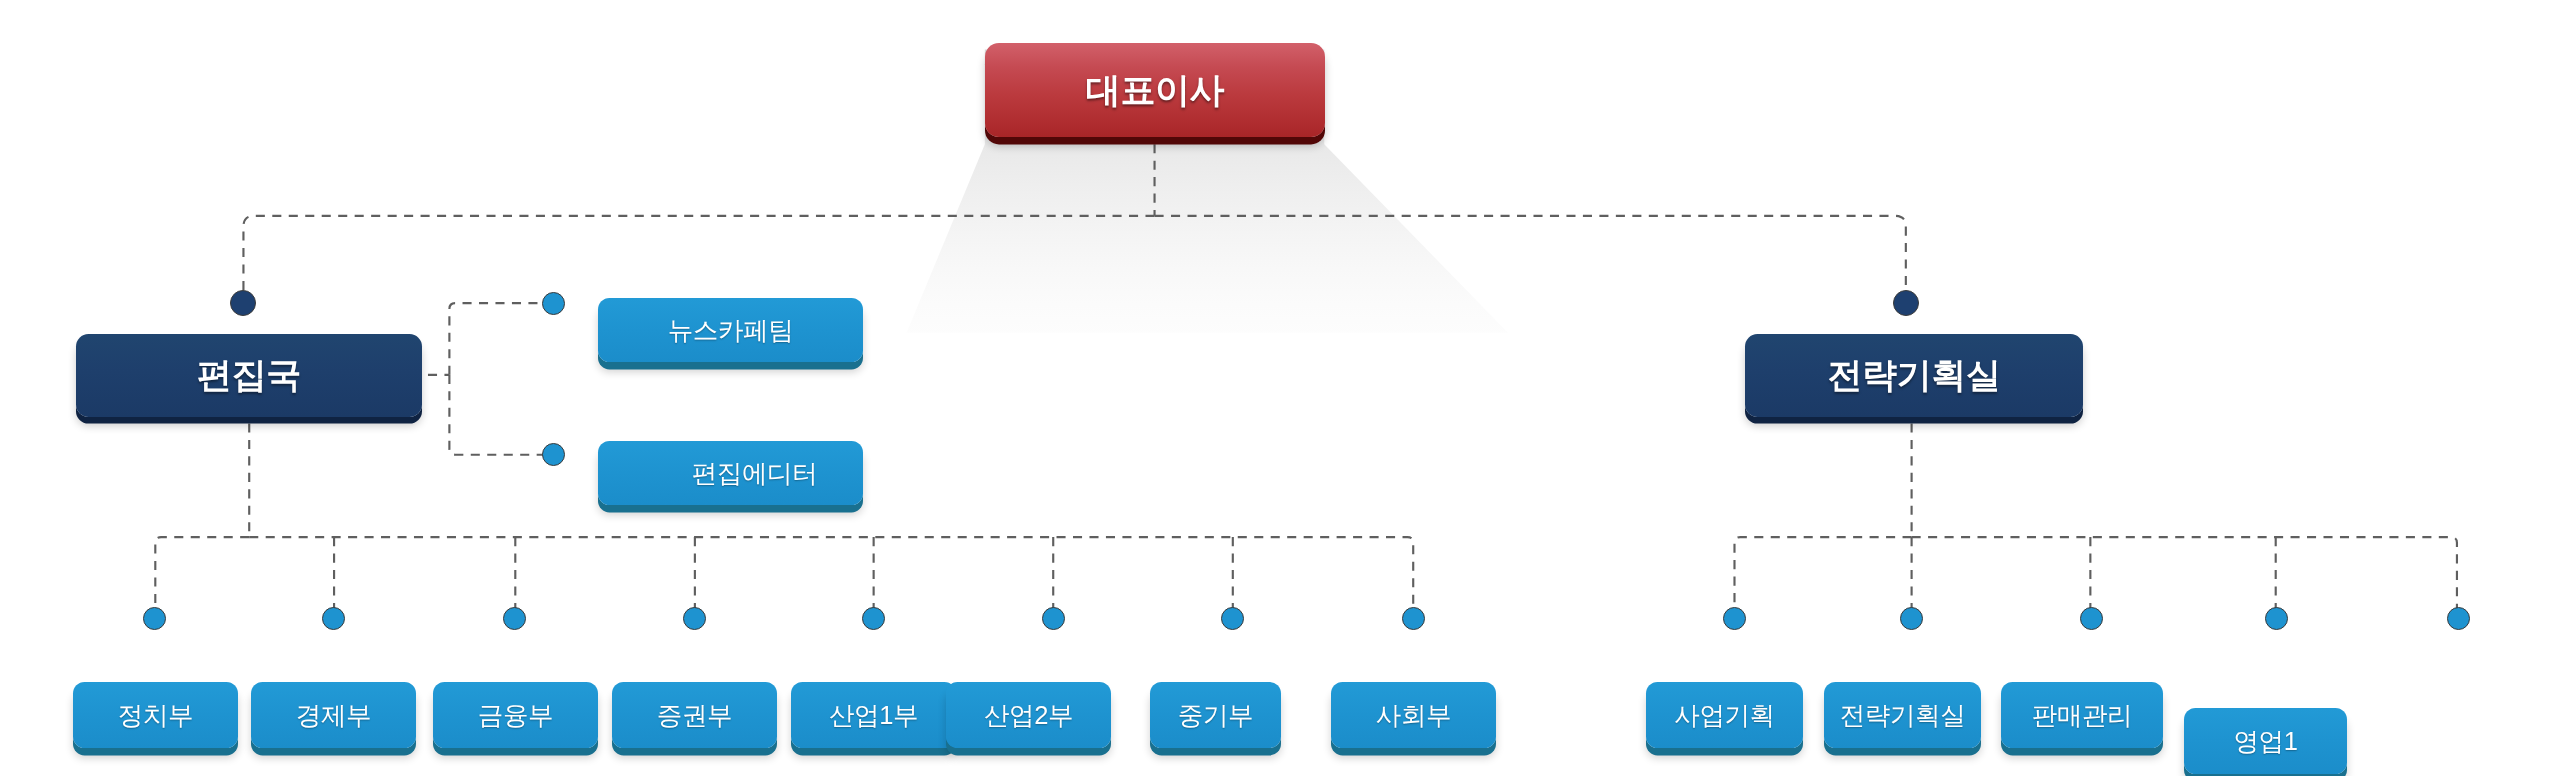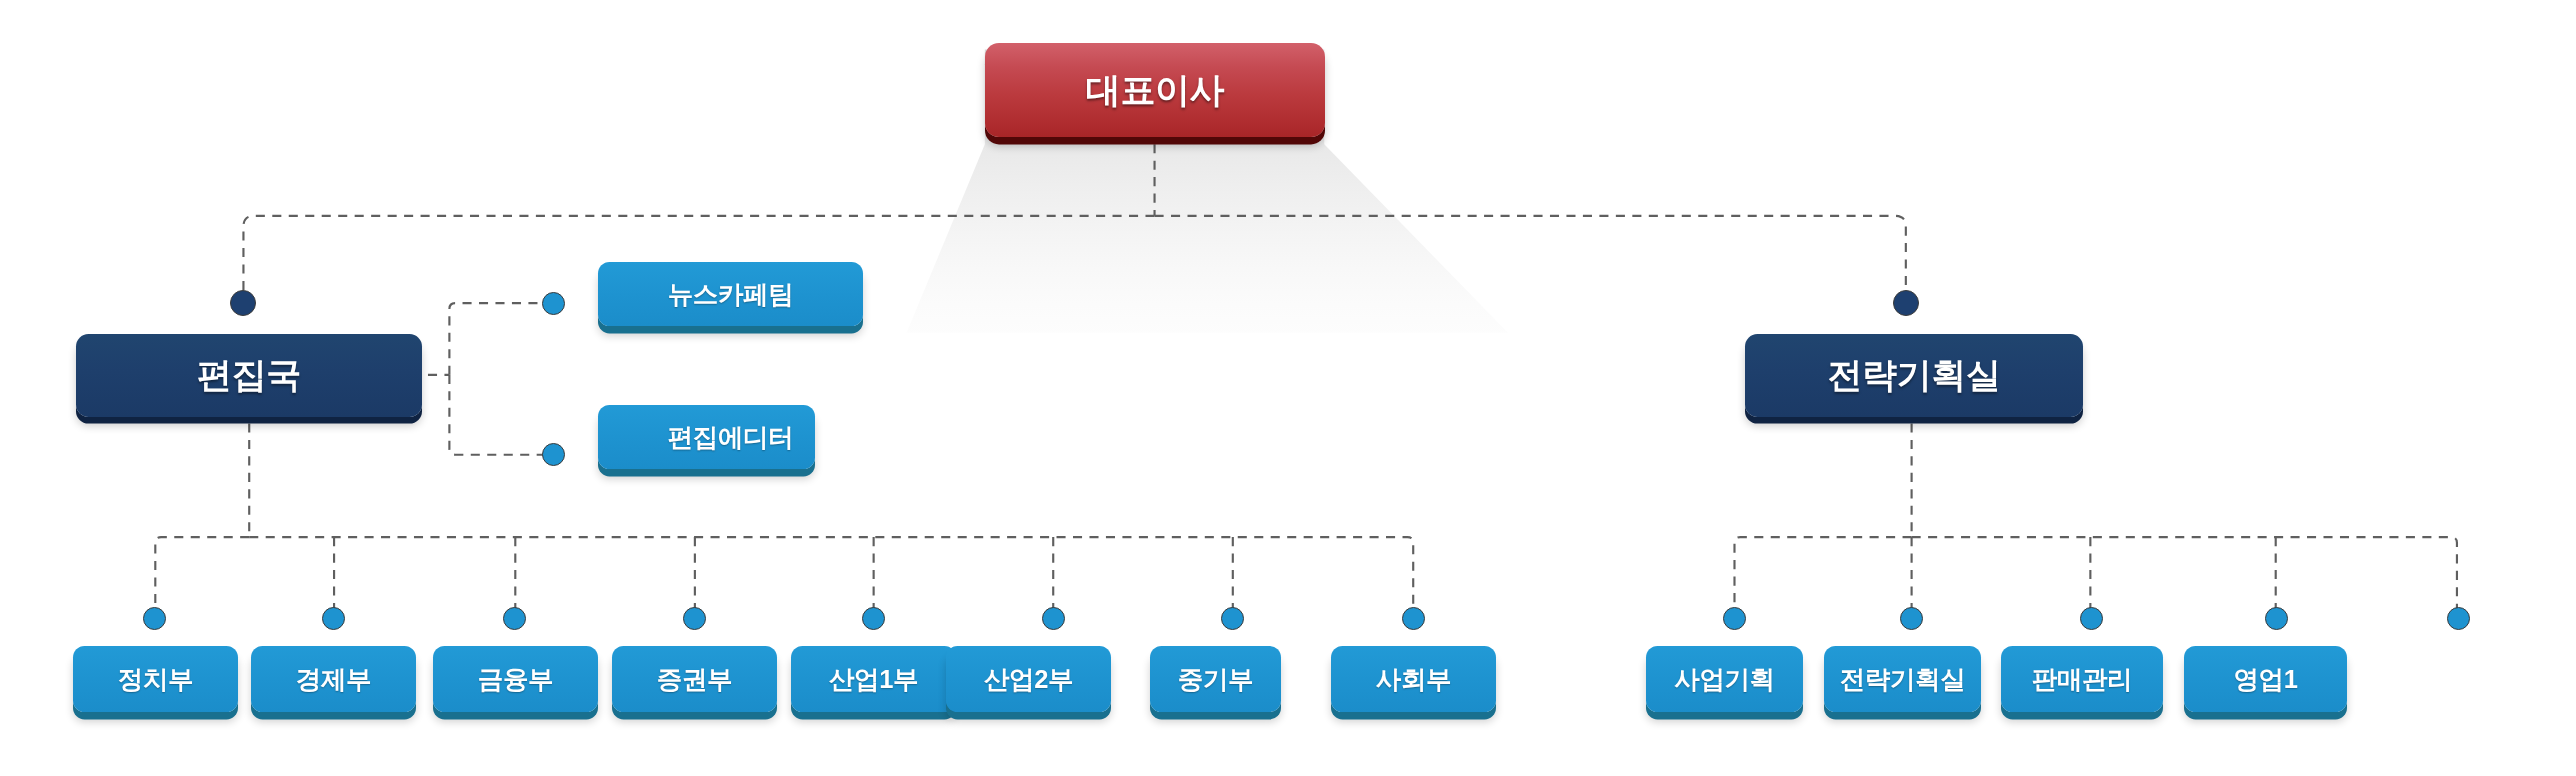--- a/index.html
+++ b/index.html
@@ -86,21 +86,22 @@
     background: linear-gradient(to bottom, #20456f 0%, #1e3f6c 45%, #1b3a66 100%);
     box-shadow: 0 6.6px 0 0 #0f2342, 0 9px 9px rgba(0,0,0,0.20);
   }
   .node-navy .label {
     text-shadow: 0 1.6px 2.5px rgba(0,0,0,0.40);
   }
 
   
   .node-blue {
     font-size: 25.5px;
-    font-weight: bold;
+    font-weight: normal;
+    margin-top: 36px;
   }
   .node-blue .face {
     border-radius: 11.5px;
     background: linear-gradient(to bottom, #229ad6 0%, #1e93d0 50%, #1b8dca 100%);
     box-shadow: 0 7.4px 0 0 #19708f, 0 10px 9px rgba(0,0,0,0.18);
   }
   .node-blue .label {
     text-shadow: 0 0.8px 1.6px rgba(0,0,0,0.30);
   }
 
@@ -182,21 +183,21 @@
     <span class="label">편집국</span>
   </div>
 
   <div class="dot dot-blue" style="left:542px; top:292px;"></div>
   <div class="node node-blue" style="left:598px; top:262px; width:265px; height:64px;">
     <span class="face"></span>
     <span class="label">뉴스카페팀</span>
   </div>
 
   <div class="dot dot-blue" style="left:542px; top:443px;"></div>
-  <div class="node node-blue" style="left:598px; top:405px; width:217px; height:64px;padding-left:48px;">
+  <div class="node node-blue" style="left:598px; top:405px; width:265px; height:64px;padding-left:48px;">
     <span class="face"></span>
     <span class="label">편집에디터</span>
   </div>
 
   <div class="dot dot-navy" style="left:1893px; top:290px;"></div>
   <div class="node node-navy" style="left:1745px; top:334px; width:338px;">
     <span class="face"></span>
     <span class="label">전략기획실</span>
   </div>
 
@@ -260,21 +261,21 @@
     <span class="label">전략기획실</span>
   </div>
 
   <div class="dot dot-blue" style="left:2080px; top:607px;"></div>
   <div class="node node-blue" style="left:2001px; top:646px; width:162px; height:66px;">
     <span class="face"></span>
     <span class="label">판매관리</span>
   </div>
 
   <div class="dot dot-blue" style="left:2265px; top:607px;"></div>
-  <div class="node node-blue" style="left:2184px; top:646px; width:163px; height:66px;">
+  <div class="node node-blue" style="left:2184px; top:672px; width:163px; height:66px;">
     <span class="face"></span>
     <span class="label">영업1</span>
   </div>
 
   <div class="dot dot-blue" style="left:2447px; top:607px;"></div>
 
 </div>
 
 
 </body></html>

